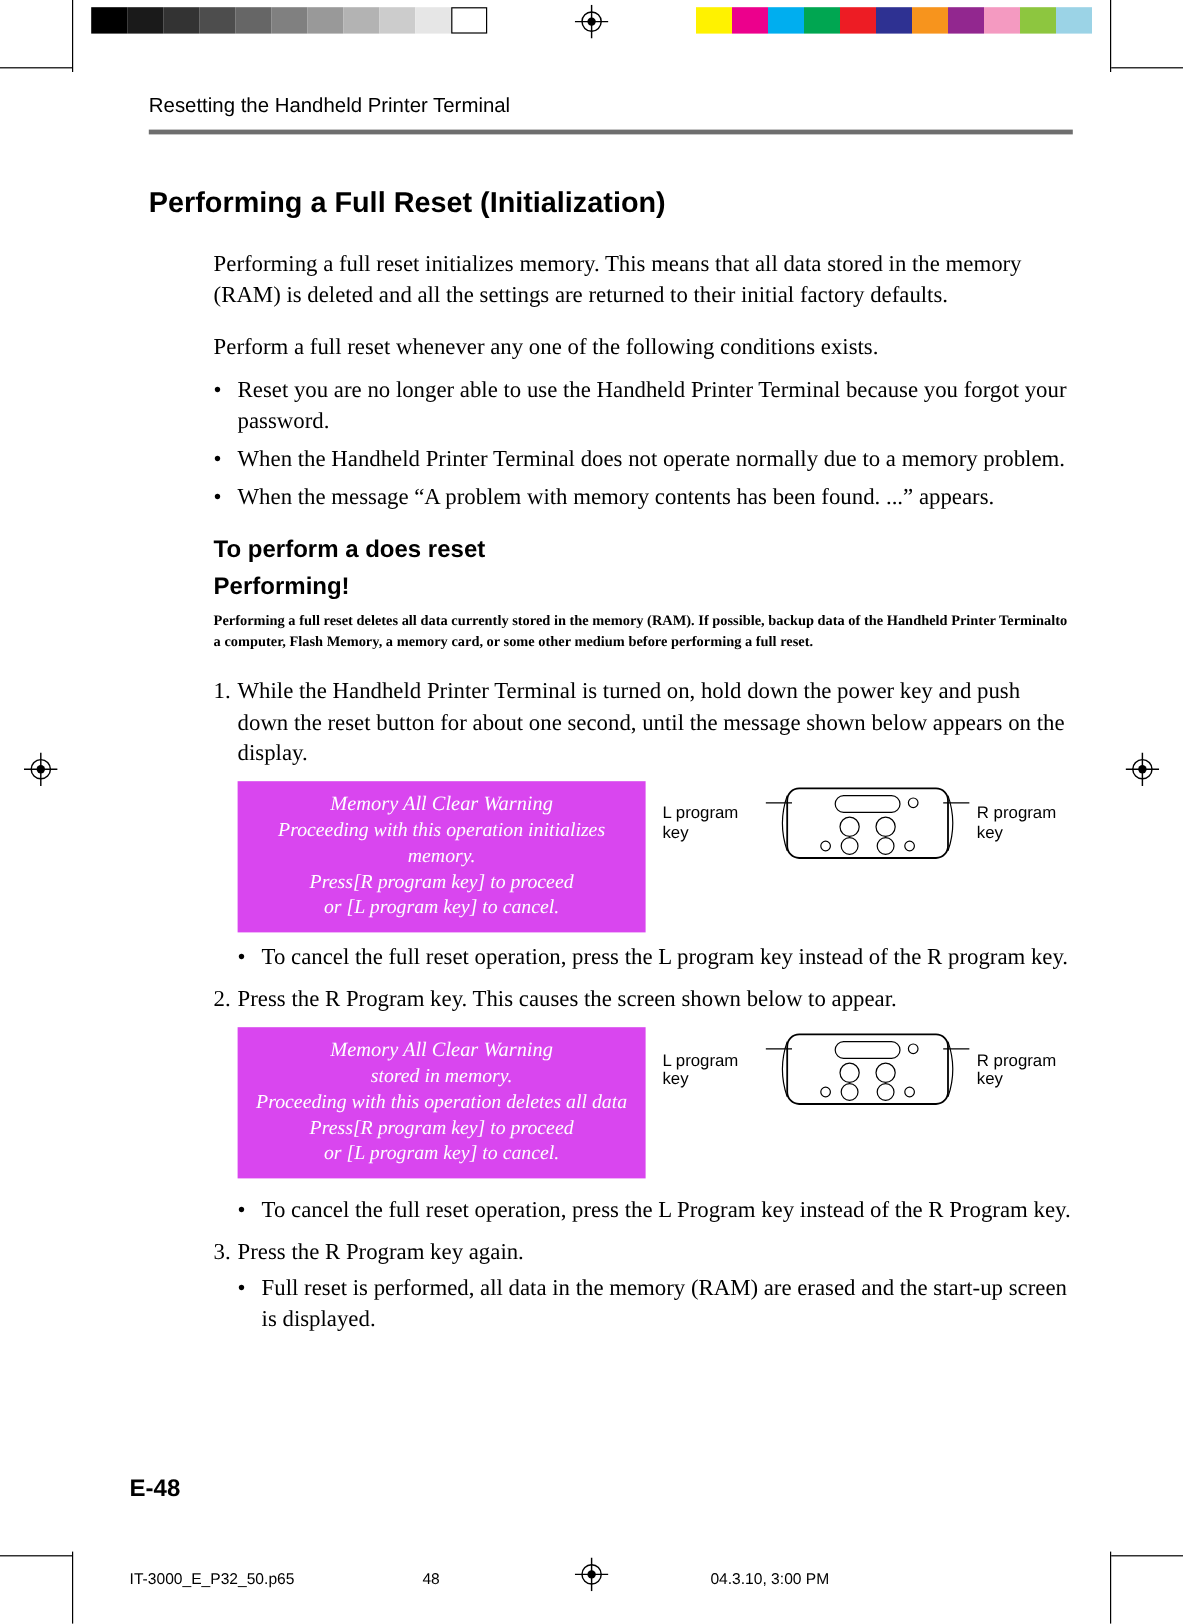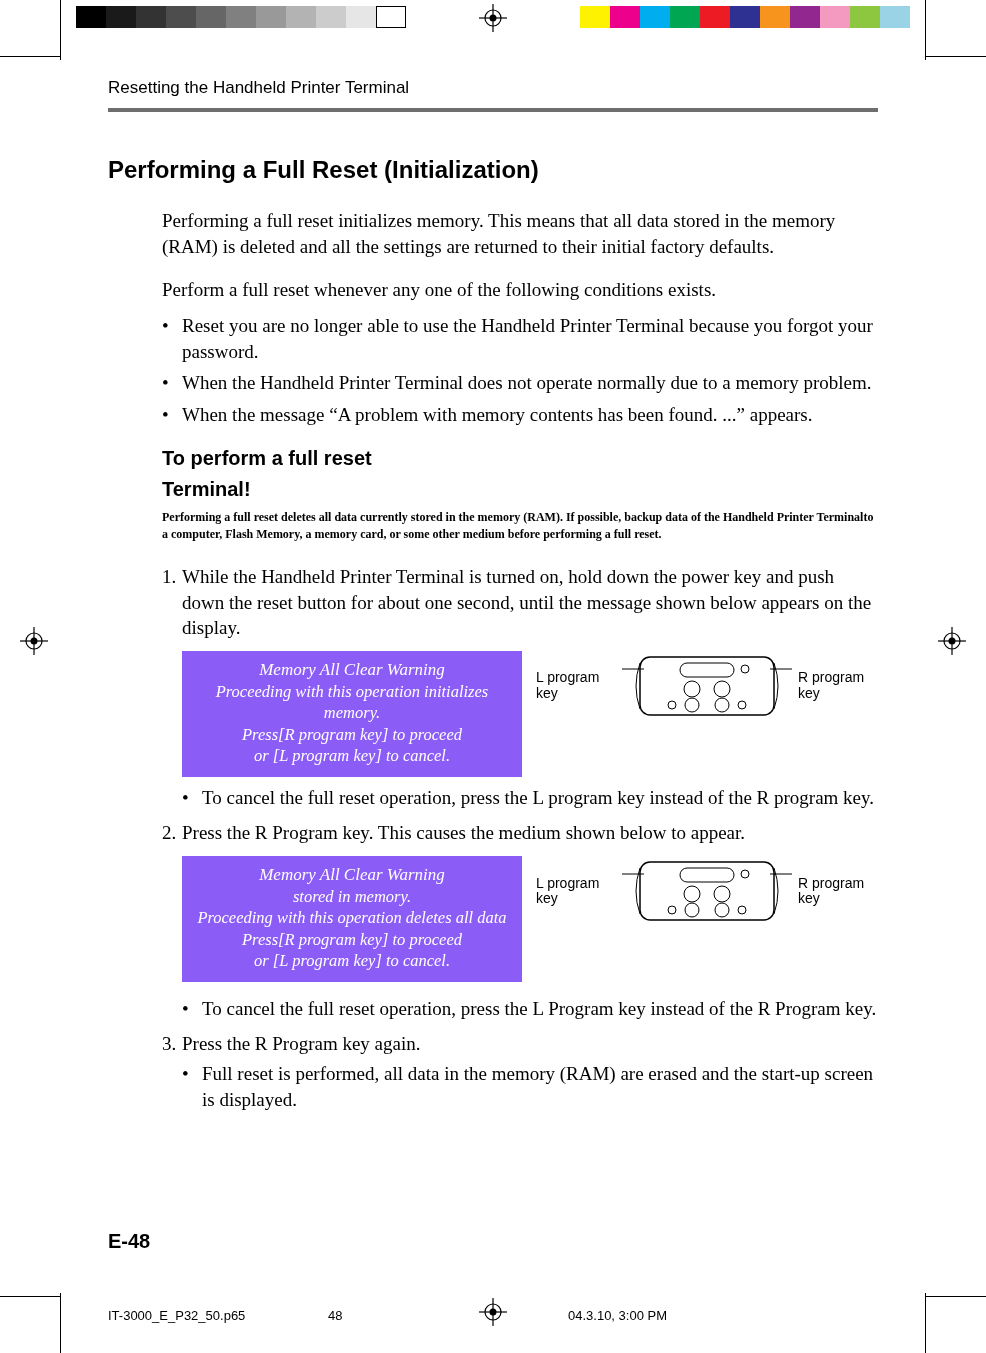--- a/index.html
+++ b/index.html
@@ -15,52 +15,52 @@
   .reg svg { display:block; }
   .reg.top { top: 4px; left: 479px; }
   .reg.left { top: 627px; left: 20px; }
   .reg.right { top: 627px; right: 20px; }
   .reg.bottom { top: 1298px; left: 479px; }
   
   .crop { position: absolute; background: #000; }
   .crop.h { height: 1px; width: 60px; }
   .crop.v { width: 1px; height: 60px; }
   
-  .page { position: absolute; top: 78px; left: 108px; width: 770px; }
+  .page { position: absolute; top: 78px; left: 124px; width: 770px; }
   .running-head { font-family: Helvetica, Arial, sans-serif; font-size: 17px; color: #000; padding-bottom: 6px; }
   .rule-dark { height: 4px; background: #6e6e6e; margin-top: 4px; }
   .content { padding-top: 44px; }
   h1.section-title { font-family: Liberation Sans, sans-serif; font-weight: bold; font-size: 24px; margin-bottom: 24px; }
   .body-block { padding-left: 54px; }
   p.body { font-size: 19px; line-height: 1.35; margin-bottom: 18px; }
   p.lead { margin-bottom: 10px; font-family: Liberation Serif, serif; }
   ul.bullets { list-style: none; padding: 0; margin: 0 0 20px 0; }
   ul.bullets li { position: relative; padding-left: 20px; font-size: 19px; line-height: 1.35; margin-bottom: 6px; }
   ul.bullets li::before { content: "•"; position: absolute; left: 0; top: 0; }
   h2.sub { font-family: Helvetica, Arial, sans-serif; font-weight: bold; font-size: 20px; margin-top: 10px; margin-bottom: 8px; }
   h3.imp { font-family: Helvetica, Arial, sans-serif; font-weight: bold; font-size: 20px; margin-bottom: 8px; }
   p.warn { font-family: "Times New Roman", serif; font-weight: bold; font-size: 12px; line-height: 1.35; margin-bottom: 22px; }
   ol.steps { list-style: none; padding: 0; margin: 0; counter-reset: step; }
   ol.steps > li { position: relative; padding-left: 20px; font-size: 19px; line-height: 1.35; margin-bottom: 10px; }
   ol.steps > li::before { counter-increment: step; content: counter(step) "."; position: absolute; left: 0; top: 0; }
   .fig-row { display: flex; align-items: flex-start; gap: 14px; margin: 10px 0 8px 0; }
-  .lcd { width: 362px; background: #8b5cf6; color: #fff; font-style: italic; font-family: "Times New Roman", serif; text-align: center; padding: 8px 6px 10px 6px; font-size: 16.5px; line-height: 1.3; }
+  .lcd { width: 362px; background: #d946ef; color: #fff; font-style: italic; font-family: "Times New Roman", serif; text-align: center; padding: 8px 6px 10px 6px; font-size: 16.5px; line-height: 1.3; }
   .lcd .t1 { font-size: 17px; }
   .keypad-wrap { display: flex; align-items: center; gap: 6px; font-family: Helvetica, Arial, sans-serif; font-size: 14px; }
   .klabel { width: 80px; line-height: 1.1; }
   .klabel.right { text-align: left; }
   .keypad-svg { width: 170px; height: 70px; }
   ul.inner { list-style: none; padding: 0; margin: 4px 0 10px 0; }
   ul.inner li { position: relative; padding-left: 20px; font-size: 19px; line-height: 1.35; margin-bottom: 6px; }
   ul.inner li::before { content: "•"; position: absolute; left: 0; top: 0; }
   .pgnum { position: absolute; left: 108px; bottom: 100px; font-family: Helvetica, Arial, sans-serif; font-weight: bold; font-size: 20px; }
   
   .slug { position: absolute; left: 108px; bottom: 30px; width: 770px; font-family: Helvetica, Arial, sans-serif; font-size: 13px; display: flex; }
   .slug .fn { width: 220px; }
-  .slug .pn { width: 240px; }
+  .slug .pn { width: 240px; margin-left: 24px; }
   .slug .ts { }
 </style>
 </head>
 <body>
 
 <div class="topbar">
   <div class="swatch-row left" id="sw-left">
       <div class="sw" style="background: rgb(0, 0, 0);"></div>
       <div class="sw" style="background: rgb(26, 26, 26);"></div>
       <div class="sw" style="background: rgb(51, 51, 51);"></div>
@@ -139,22 +139,22 @@
 
     <div class="body-block">
       <p class="body">Performing a full reset initializes memory. This means that all data stored in the memory (RAM) is deleted and all the settings are returned to their initial factory defaults.</p>
       <p class="body lead">Perform a full reset whenever any one of the following conditions exists.</p>
       <ul class="bullets">
         <li>Reset you are no longer able to use the Handheld Printer Terminal because you forgot your password.</li>
         <li>When the Handheld Printer Terminal does not operate normally due to a memory problem.</li>
         <li>When the message “A problem with memory contents has been found. ...” appears.</li>
       </ul>
 
-      <h2 class="sub">To perform a full reset</h2>
-      <h3 class="imp">Terminal!</h3>
+      <h2 class="sub">To perform a does reset</h2>
+      <h3 class="imp">Performing!</h3>
       <p class="warn">Performing a full reset deletes all data currently stored in the memory (RAM). If possible, backup data of the Handheld Printer Terminalto a computer, Flash Memory, a memory card, or some other medium before performing a full reset.</p>
 
       <ol class="steps">
         <li>
           <span>While the Handheld Printer Terminal is turned on, hold down the power key and push down the reset button for about one second, until the message shown below appears on the display.</span>
           <div class="fig-row">
             <div class="lcd">
               <div class="t1">Memory All Clear Warning</div>
               <div>Proceeding with this operation initializes memory.</div>
               <div>Press[R program key]  to proceed</div>
@@ -179,21 +179,21 @@
               </svg>
               <div class="klabel right">R program key</div>
             </div>
           </div>
           <ul class="inner">
             <li>To cancel the full reset operation, press the L program key instead of the R program key.</li>
           </ul>
         </li>
 
         <li>
-          <span>Press the R Program key. This causes the medium shown below to appear.</span>
+          <span>Press the R Program key. This causes the screen shown below to appear.</span>
           <div class="fig-row">
             <div class="lcd">
               <div class="t1">Memory All Clear Warning</div>
               <div>stored in memory.</div>
               <div>Proceeding with this operation deletes all data</div>
               <div>Press[R program key]  to proceed</div>
               <div>or [L program key] to cancel.</div>
             </div>
             <div class="keypad-wrap">
               <div class="klabel">L program key</div>

